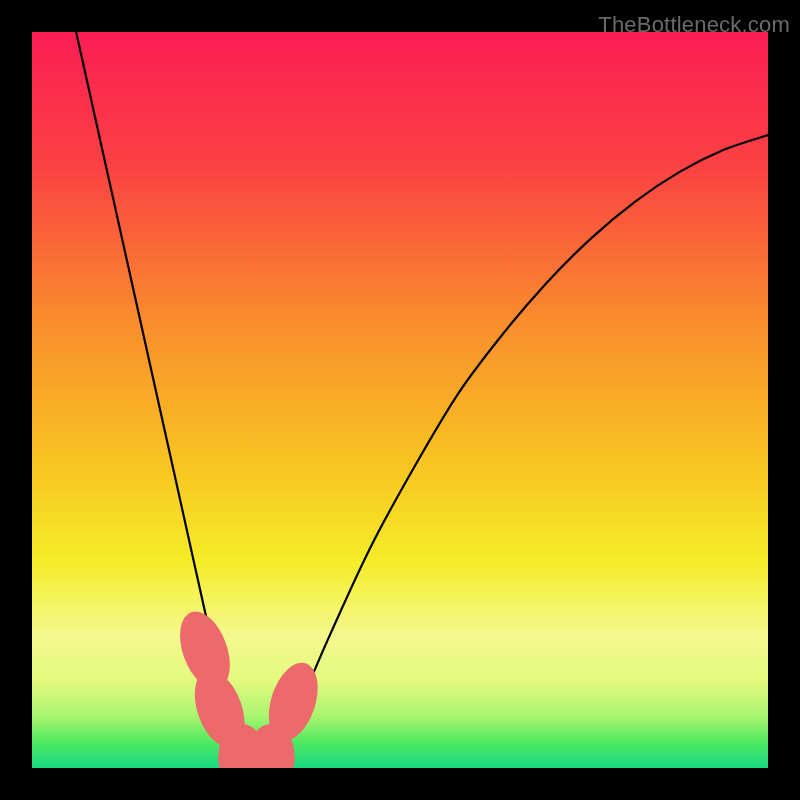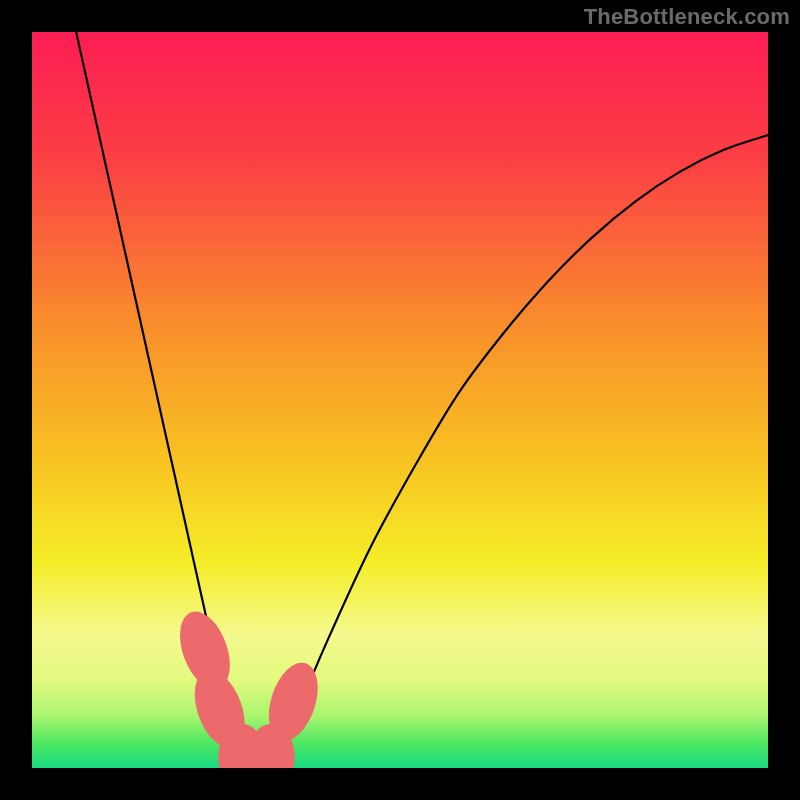--- a/index.html
+++ b/index.html
@@ -20,25 +20,25 @@
   }
   .plot-area {
     position: absolute;
     left: 0;
     top: 0;
     width: 736px;
     height: 736px;
   }
   .watermark {
     position: absolute;
-    top: 4px;
+    top: 12px;
     right: 10px;
     font-family: Arial, Helvetica, sans-serif;
     font-size: 22px;
-    font-weight: 700;
+    font-weight: 400;
     color: #6a6a6a;
     letter-spacing: 0.2px;
   }
   svg {
     display: block;
   }
 </style>
 </head>
 <body>
 

